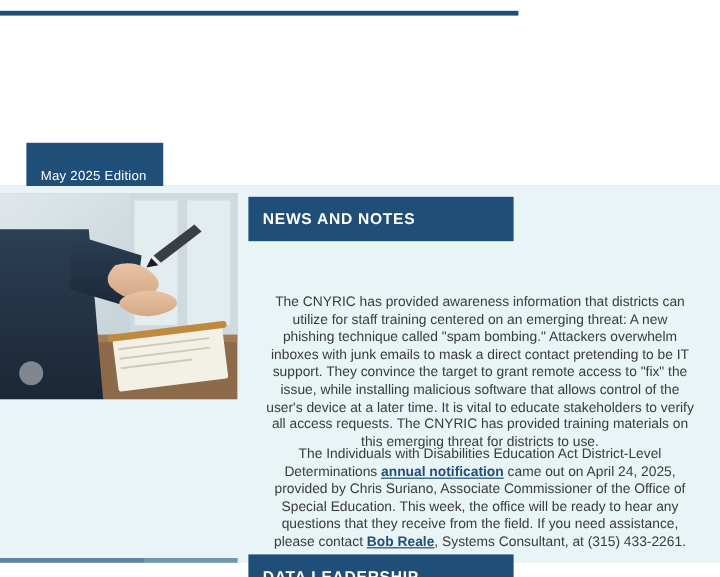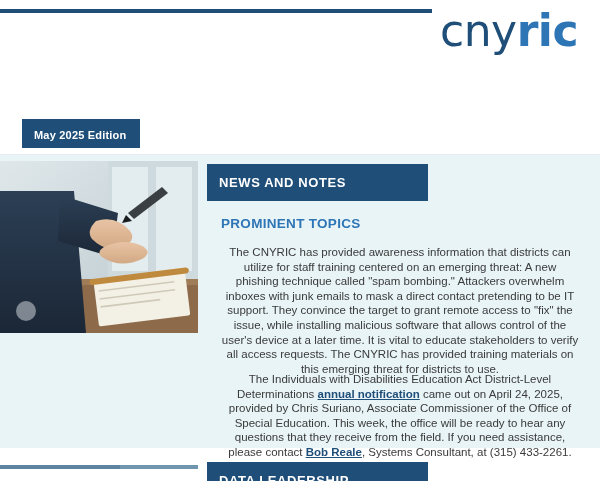--- a/index.html
+++ b/index.html
@@ -61,29 +61,29 @@
     color: #3f3f3f;
     font-weight: 400;
   }
   .edition-badge {
     position: absolute;
     top: 119px;
     left: 22px;
     background: #1f4e79;
     color: #ffffff;
     font-size: 11px;
-    font-weight: 700;
-    padding: 10px 14px 7px 12px;
+    font-weight: 400;
+    padding: 22px 14px 7px 12px;
     letter-spacing: 0.2px;
   }
 
   
   .body-area {
     position: relative;
-    height: 293px;
+    height: 327px;
     background: #e9f4f7;
   }
   .left-col {
     position: absolute;
     left: 0;
     top: 0;
     width: 198px;
     height: 327px;
   }
   .photo {
@@ -184,23 +184,20 @@
     padding: 11px 0 0 12px;
   }
 </style>
 </head>
 <body>
 
 <div class="page">
 
   <div class="header">
     <div class="header-rule"></div>
-    <div class="logo">
-      <span class="cny">cny</span><span class="ric">ric</span>
-    </div>
     <div class="edition-badge">May 2025 Edition</div>
   </div>
 
   <div class="body-area">
 
     <div class="left-col">
       <div class="photo">
         <svg width="198" height="172" viewBox="0 0 198 172" xmlns="http://www.w3.org/2000/svg" aria-hidden="true">
           <defs>
             <linearGradient id="bgw" x1="0" y1="0" x2="1" y2="1">
@@ -242,21 +239,20 @@
           <rect x="0" y="0" width="198" height="14" fill="#5d84a0"></rect>
           <rect x="120" y="0" width="78" height="30" fill="#7da0b8" opacity="0.6"></rect>
         </svg>
       </div>
     </div>
 
     <div class="right-col">
       <div class="section-banner">
         <span>NEWS AND NOTES</span>
       </div>
-      <div class="subhead">PROMINENT TOPICS</div>
 
       <div class="para para-1">The CNYRIC has provided awareness information that districts can utilize for staff training centered on an emerging threat: A new phishing technique called "spam bombing." Attackers overwhelm inboxes with junk emails to mask a direct contact pretending to be IT support. They convince the target to grant remote access to "fix" the issue, while installing malicious software that allows control of the user's device at a later time. It is vital to educate stakeholders to verify all access requests. The CNYRIC has provided training materials on this emerging threat for districts to use.</div>
 
       <div class="para para-2"><span>The Individuals with Disabilities Education Act District-Level Determinations </span><a href="#">annual notification</a><span> came out on April 24, 2025, provided by Chris Suriano, Associate Commissioner of the Office of Special Education. This week, the office will be ready to hear any questions that they receive from the field. If you need assistance, please contact </span><a href="#">Bob Reale</a><span>, Systems Consultant, at (315) 433-2261.</span></div>
     </div>
 
   </div>
 
   <div class="bottom-area"></div>
   <div class="bottom-banner">

